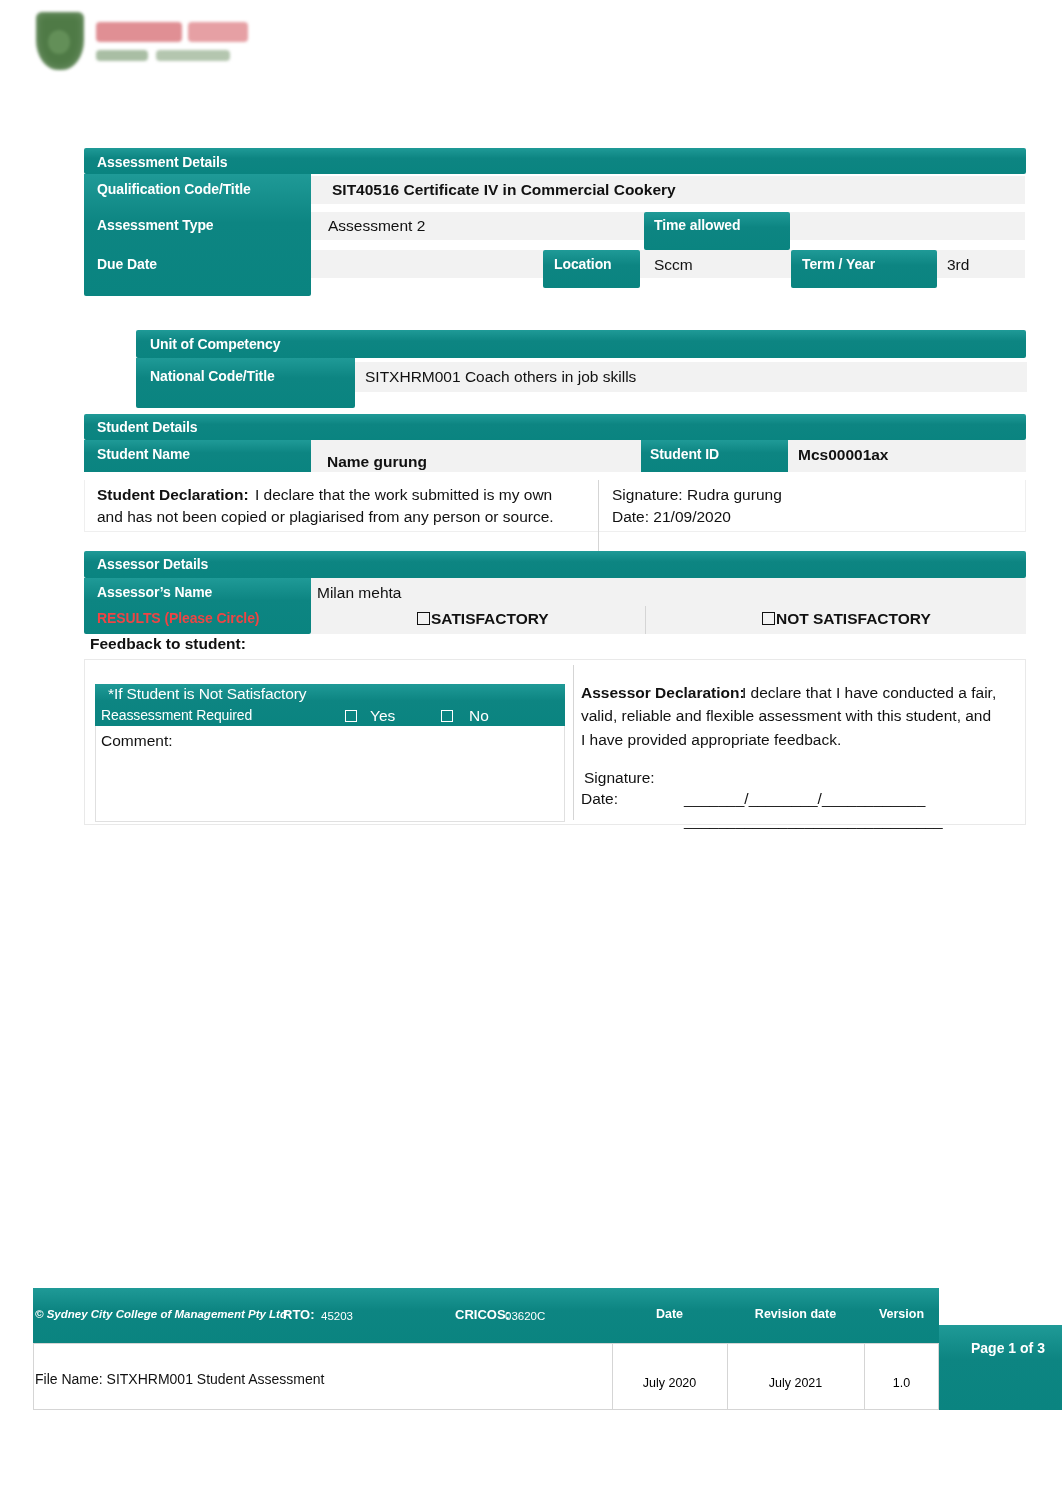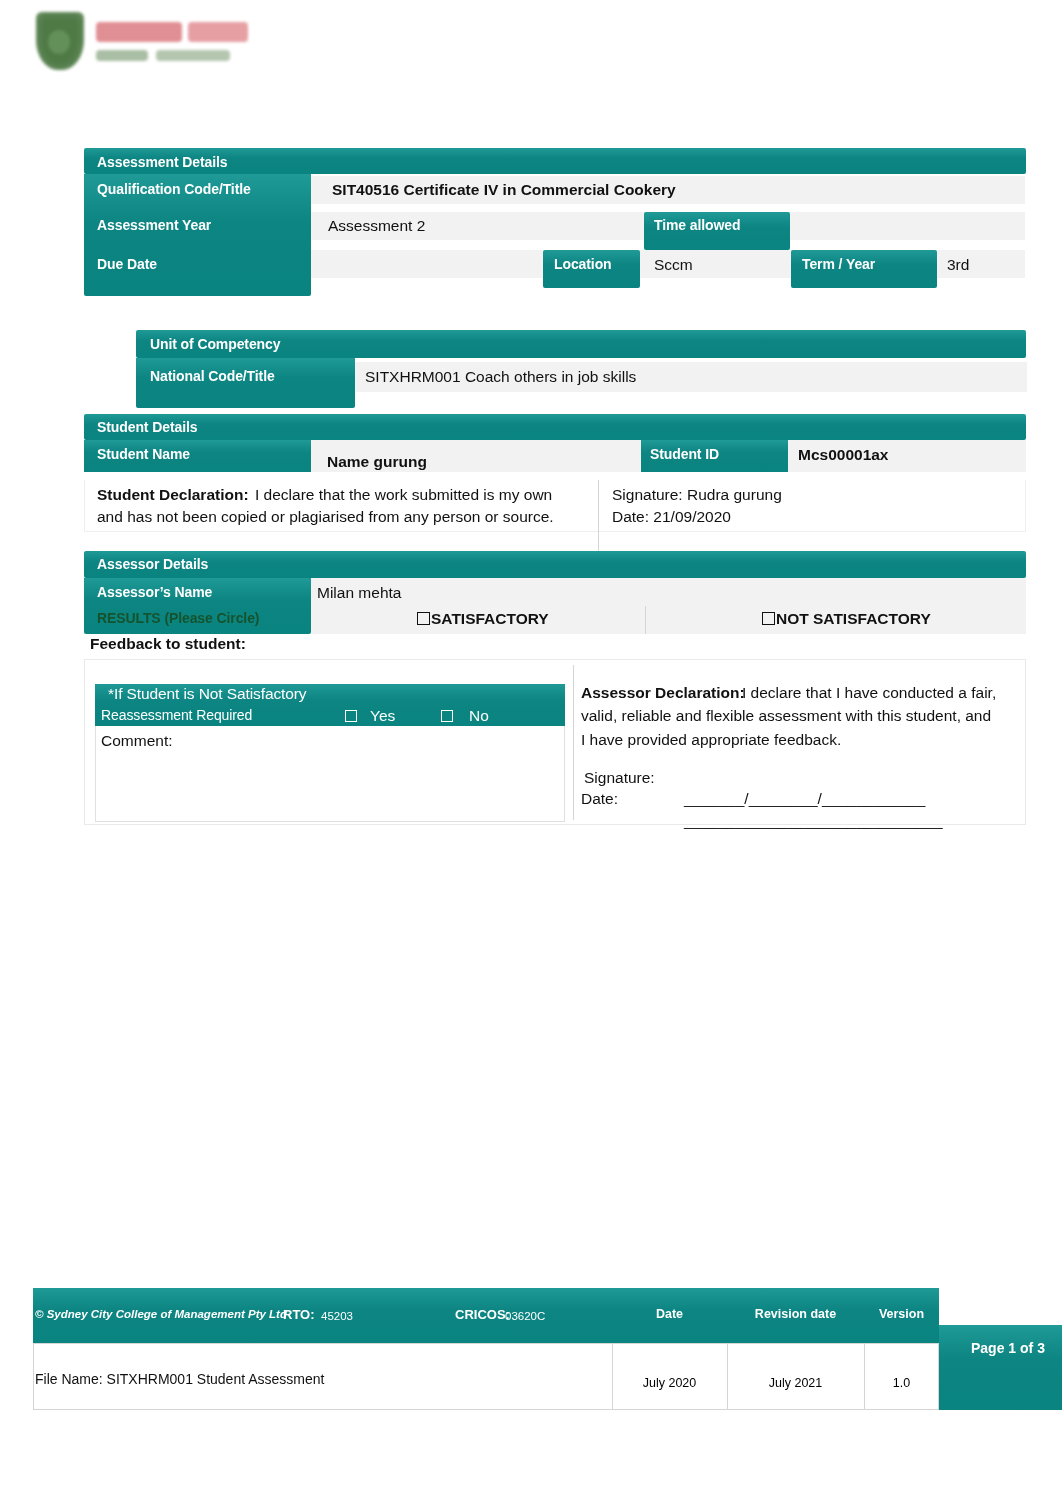--- a/index.html
+++ b/index.html
@@ -125,21 +125,21 @@
 
 <div class="greyband blk" style="left:310px; top:176px; width:715px; height:28px;"></div>
 <div class="greyband blk" style="left:310px; top:212px; width:715px; height:28px;"></div>
 <div class="greyband blk" style="left:310px; top:250px; width:715px; height:28px;"></div>
 
 <div class="blk teal" style="left:84px; top:148px; width:942px; height:26px; border-radius:2px;"></div>
 <div class="blk teal" style="left:84px; top:174px; width:227px; height:122px; border-radius:0 0 2px 2px;"></div>
 
 <span class="lbl" style="left:97px; top:155px; color:#fff;">Assessment Details</span>
 <span class="lbl" style="left:97px; top:182px; color:#fff;">Qualification Code/Title</span>
-<span class="lbl" style="left:97px; top:218px; color:#fff;">Assessment Year</span>
+<span class="lbl" style="left:97px; top:218px; color:#fff;">Assessment Type</span>
 <span class="lbl" style="left:97px; top:257px; color:#fff;">Due Date</span>
 
 <span class="val bold" style="left:332px; top:182px;">SIT40516 Certificate IV in Commercial Cookery</span>
 <span class="val" style="left:328px; top:218px;">Assessment 2</span>
 <span class="val" style="left:320px; top:257px;"></span>
 
 <div class="blk teal" style="left:644px; top:212px; width:146px; height:38px; border-radius:2px;"></div>
 <span class="lbl" style="left:654px; top:218px; color:#fff;">Time allowed</span>
 <span class="val" style="left:654px; top:257px;"></span>
 
@@ -181,21 +181,21 @@
 
 <div class="greyband blk" style="left:311px; top:578px; width:715px; height:28px;"></div>
 <div class="greyband blk" style="left:311px; top:606px; width:715px; height:28px;"></div>
 
 <div class="blk teal" style="left:84px; top:551px; width:942px; height:27px; border-radius:2px;"></div>
 <div class="blk teal" style="left:84px; top:578px; width:227px; height:56px; border-radius:0 0 2px 2px;"></div>
 
 <span class="lbl" style="left:97px; top:557px; color:#fff;">Assessor Details</span>
 <span class="lbl" style="left:97px; top:585px; color:#fff;">Assessor’s Name</span>
 <span class="val" style="left:317px; top:585px;">Milan mehta</span>
-<span class="lbl" style="left:97px; top:611px; color:#14532d;">RESULTS (Please Circle)</span>
+<span class="lbl" style="left:97px; top:611px; color:#ef4444;">RESULTS (Please Circle)</span>
 
 <div class="cbox" style="left:417px; top:612px; width:13px; height:13px;"></div>
 <span class="val bold" style="left:431px; top:611px;">SATISFACTORY</span>
 <div class="cbox" style="left:762px; top:612px; width:13px; height:13px;"></div>
 <span class="val bold" style="left:776px; top:611px;">NOT SATISFACTORY</span>
 <div class="vline" style="left:645px; top:606px; height:28px;"></div>
 
 <span class="val bold" style="left:90px; top:636px;">Feedback to student:</span>
 
 <div class="blk" style="left:84px; top:659px; width:942px; height:166px; background:#ffffff; border:1px solid #e9e9e9;"></div>

